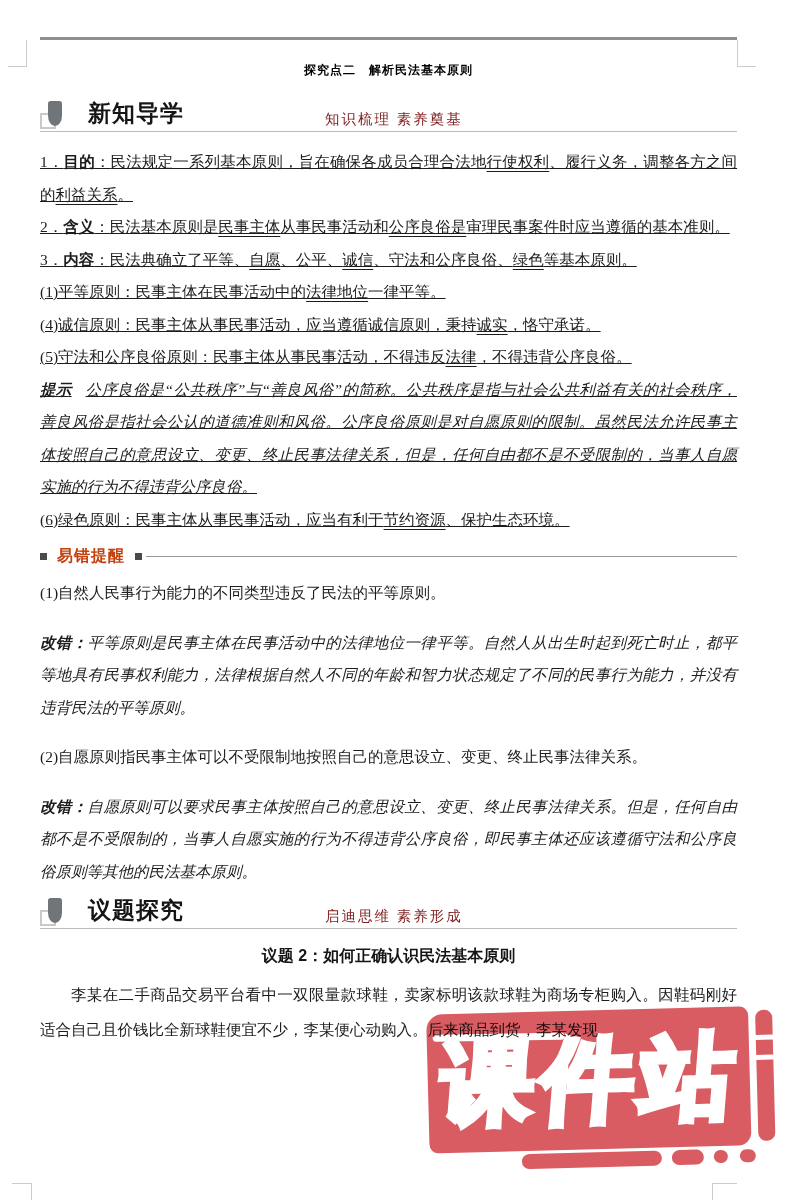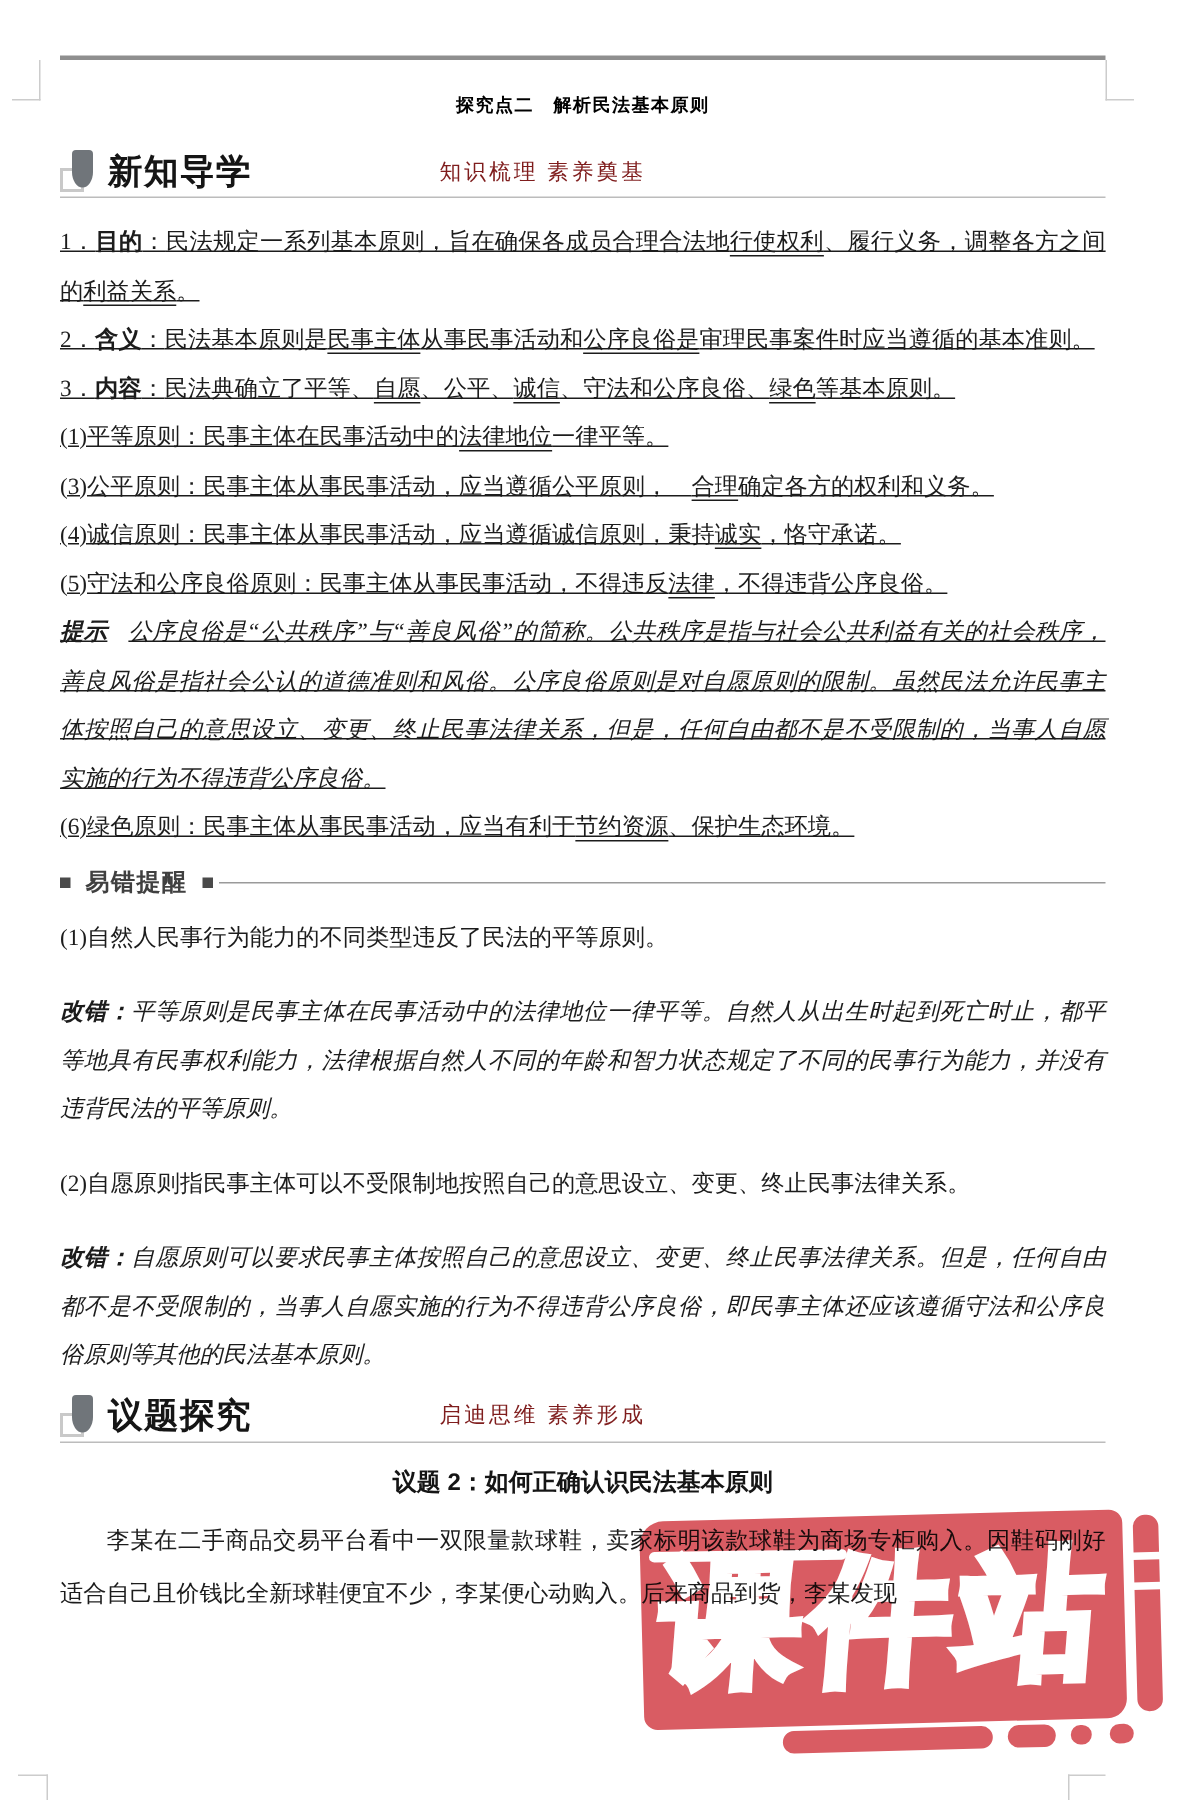--- a/index.html
+++ b/index.html
@@ -17,41 +17,41 @@
   .mark.tr{left:737px;top:40px;width:18px;height:26px;border-left-width:1px;border-bottom-width:1px;}
   .mark.bl{left:12px;top:1183px;width:19px;height:16px;border-top-width:1px;border-right-width:1px;}
   .mark.br{left:712px;top:1183px;width:24px;height:16px;border-top-width:1px;border-left-width:1px;}
 
   .content{position:absolute;left:40px;top:0;width:697px;}
 
   .doc-title{margin:62px 0 0 0;text-align:center;font-family:"Liberation Sans","DejaVu Sans",sans-serif;
     font-weight:bold;font-size:12px;letter-spacing:1px;color:#000000;}
 
   
-  .sec-header{margin-top:20px;display:flex;align-items:center;height:30px;}
+  .sec-header{margin-top:20px;display:flex;align-items:flex-end;height:30px;gap:16px;}
   .sec-icon{position:relative;width:24px;height:28px;flex:0 0 auto;}
   .sec-icon .back{position:absolute;left:0;bottom:0;width:12px;height:12px;border:2px solid #c9c9c9;background:#fff;}
   .sec-icon .pin{position:absolute;right:2px;top:0;width:14px;height:25px;background:#70757a;
     border-radius:3px 3px 8px 8px / 3px 3px 12px 12px;}
   .sec-title{font-family:"Liberation Sans","DejaVu Sans",sans-serif;font-weight:bold;font-size:23px;
     color:#151515;margin-left:8px;letter-spacing:1px;}
   .sec-sub{margin-left:125px;font-size:14.5px;color:#7f1d1d;letter-spacing:2px;}
   .sec-rule{border-bottom:1px solid #bcbcbc;margin-top:2px;}
 
   .body-block{margin-top:14px;text-decoration:underline;}
   .body-block p, .err-block p{margin:0;font-size:15.5px;line-height:32.5px;text-align:justify;text-justify:inter-character;}
   .label-hei{font-family:"Liberation Sans","DejaVu Sans",sans-serif;font-weight:bold;}
   .hint-label{font-weight:bold;font-style:italic;margin-right:14px;}
   .fix-label{font-weight:bold;font-style:italic;}
 
   
   .err-header{margin-top:11px;display:flex;align-items:center;height:18px;}
   .err-header .sq{width:7px;height:7px;background:#4a4a4a;flex:0 0 auto;}
   .err-header .t{font-family:"Liberation Sans","DejaVu Sans",sans-serif;font-weight:bold;font-size:16px;
-    color:#404040;margin:0 10px;letter-spacing:1px;text-align:right;}
+    color:#c2410c;margin:0 10px;letter-spacing:1px;text-align:right;}
   .err-header .line{flex:1;height:1px;background:#9a9a9a;margin-left:4px;}
   .err-block p{margin-top:17px;}
   .err-block .first{margin-top:12px;}
 
   .inq-topic{margin:16px 0 0 0;text-align:center;font-family:"Liberation Sans","DejaVu Sans",sans-serif;
     font-weight:bold;font-size:16px;color:#151515;line-height:22px;}
   .inq-body{margin:10px 0 0 0;font-size:15.5px;line-height:35px;text-align:justify;text-justify:inter-character;text-indent:2em;}
 
   
   .stamp{position:absolute;left:428px;top:1001px;width:352px;height:172px;
@@ -91,21 +91,20 @@
     <span class="sec-title">新知导学</span>
     <span class="sec-sub">知识梳理 素养奠基</span>
   </div>
   <div class="sec-rule"></div>
 
   <div class="body-block">
     <p><span>1．</span><span class="label-hei">目的</span><span>：</span><span>民法规定一系列基本原则，旨在确保各成员合理合法地</span><span class="u">行使权利</span><span>、履行义务，调整各方之间的</span><span class="u">利益关系</span><span>。</span></p>
     <p><span>2．</span><span class="label-hei">含义</span><span>：</span><span>民法基本原则是</span><span class="u">民事主体</span><span>从事民事活动和</span><span class="u">公序良俗是</span><span>审理民事案件时应当遵循的基本准则。</span></p>
     <p><span>3．</span><span class="label-hei">内容</span><span>：</span><span>民法典确立了平等、</span><span class="u">自愿</span><span>、公平、</span><span class="u">诚信</span><span>、守法和公序良俗、</span><span class="u">绿色</span><span>等基本原则。</span></p>
     <p><span>(1)平等原则：民事主体在民事活动中的</span><span class="u">法律地位</span><span>一律平等。</span></p>
-    <p><span>(3)公平原则：民事主体从事民事活动，应当遵循公平原则，　</span><span class="u">合理</span><span>确定各方的权利和义务。</span></p>
     <p><span>(4)诚信原则：民事主体从事民事活动，应当遵循诚信原则，秉持</span><span class="u">诚实</span><span>，恪守承诺。</span></p>
     <p><span>(5)守法和公序良俗原则：民事主体从事民事活动，不得违反</span><span class="u">法律</span><span>，不得违背公序良俗。</span></p>
     <p class="kai"><span class="hint-label">提示</span><span>公序良俗是“公共秩序”与“善良风俗”的简称。公共秩序是指与社会公共利益有关的社会秩序，善良风俗是指社会公认的道德准则和风俗。公序良俗原则是对自愿原则的限制。虽然民法允许民事主体按照自己的意思设立、变更、终止民事法律关系，但是，任何自由都不是不受限制的，当事人自愿实施的行为不得违背公序良俗。</span></p>
     <p><span>(6)绿色原则：民事主体从事民事活动，应当有利于</span><span class="u">节约资源</span><span>、保护生态环境。</span></p>
   </div>
 
   <div class="err-header">
     <span class="sq"></span>
     <span class="t">易错提醒</span>
     <span class="sq"></span>

